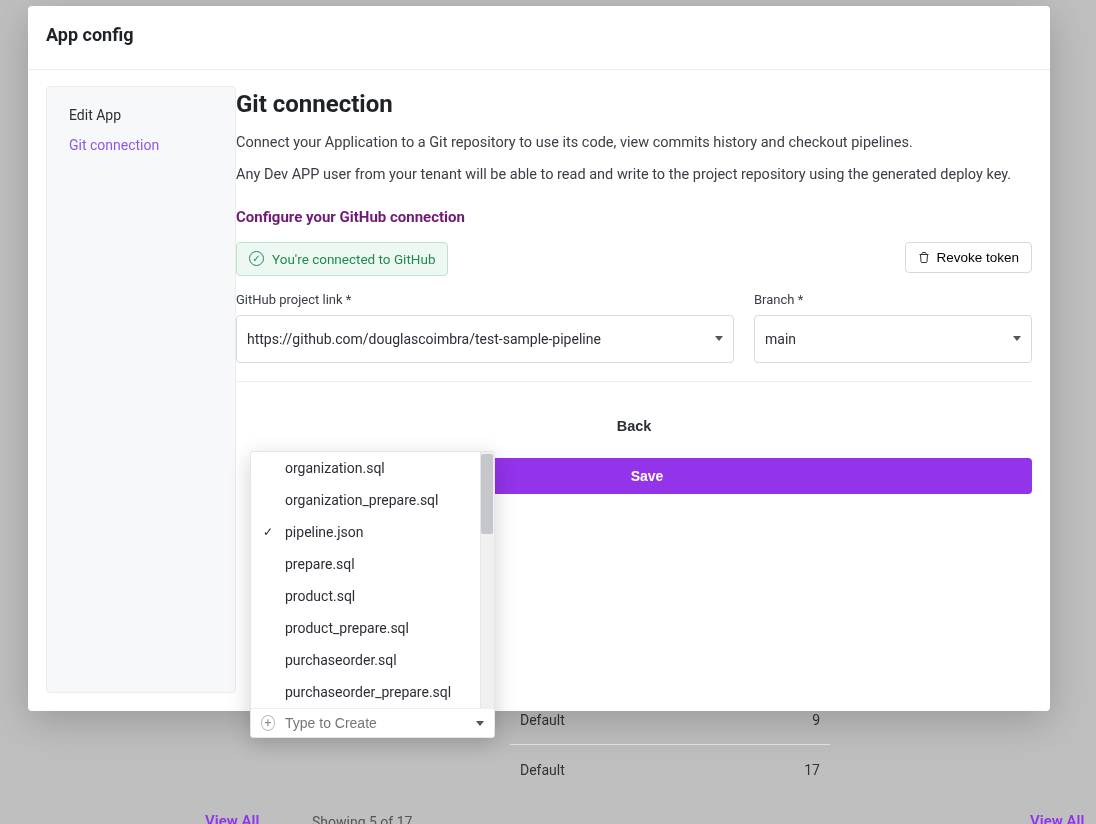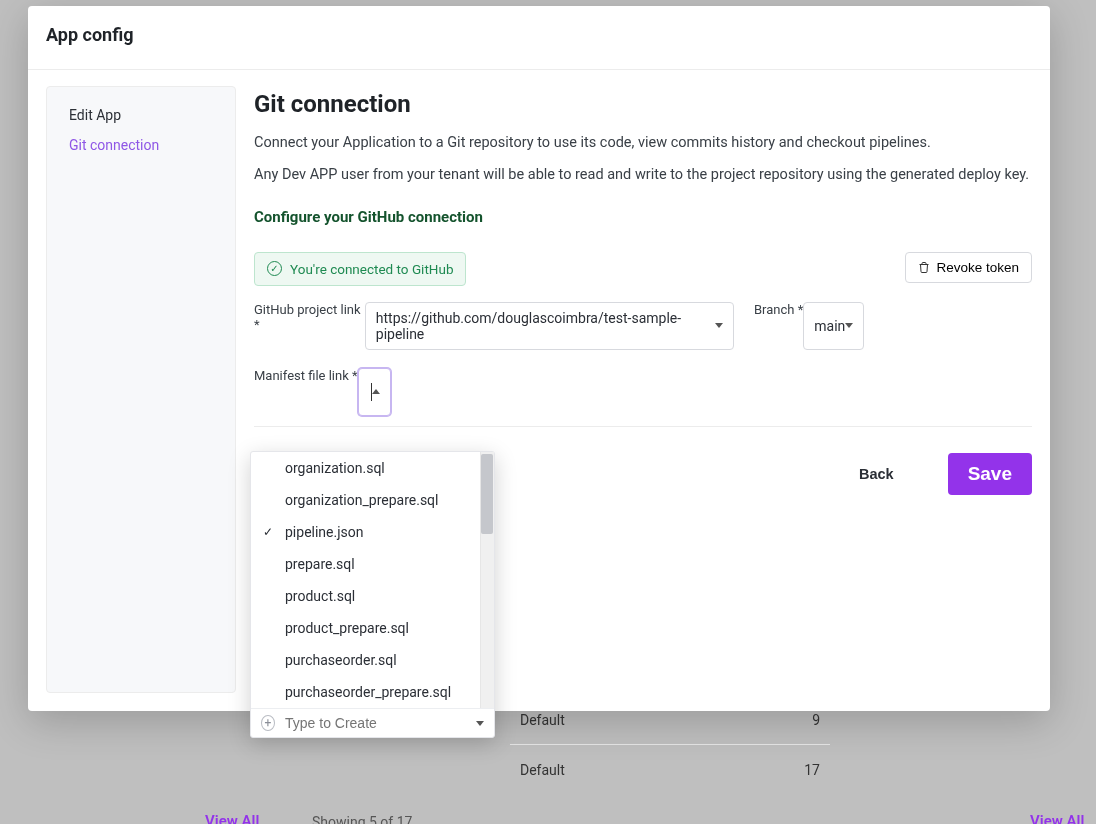--- a/index.html
+++ b/index.html
@@ -37,21 +37,20 @@
 }
 .modal-title {
   font-size: 18px;
   font-weight: 700;
   color: #1f2328;
 }
 .modal-body {
   flex: 1;
   display: flex;
   padding: 16px 18px 18px 18px;
-  gap: 18px;
   overflow: visible;
 }
 .side-nav {
   width: 190px;
   min-width: 190px;
   background: #f7f8fa;
   border: 1px solid #ececec;
   border-radius: 4px;
   padding: 20px 22px;
   align-self: stretch;
@@ -74,22 +73,22 @@
 }
 .content p.desc {
   font-size: 14.5px;
   color: #3a4047;
   margin-bottom: 10px;
   line-height: 1.5;
 }
 .sub-heading {
   font-size: 15px;
   font-weight: 700;
-  color: #14532d;
-  margin: 22px 0 26px;
+  color: #701a75;
+  margin: 22px 0 16px;
 }
 
 .status-row {
   display: flex;
   align-items: flex-start;
   justify-content: space-between;
   gap: 18px;
   margin-bottom: 16px;
 }
 .badge-connected {
@@ -123,21 +122,21 @@
   padding: 7px 12px;
   font-size: 13.5px;
   display: inline-flex;
   align-items: center;
   gap: 6px;
   cursor: pointer;
 }
 .revoke-btn .trash { width: 12px; height: 13px; }
 
 .form-row { display: flex; gap: 20px; margin-bottom: 18px; }
-.field { display: flex; flex-direction: row; }
+.field { display: flex; flex-direction: column; }
 .field.wide { flex: 1; }
 .field.narrow { width: 278px; }
 .label { font-size: 13px; color: #3a4047; margin-bottom: 8px; }
 
 .select-box {
   border: 1px solid #d7d9de;
   border-radius: 4px;
   height: 48px;
   display: flex;
   align-items: center;
@@ -242,35 +241,36 @@
 }
 .dd-footer .caret { margin-left: auto; }
 
 .actions {
   display: flex;
   gap: 14px;
   justify-content: flex-end;
   padding-top: 26px;
   border-top: 1px solid #ececec;
   margin-top: 10px;
+  flex-direction: column;
 }
 .btn-back {
   background: transparent;
   border: none;
   font-size: 14.5px;
   font-weight: 600;
   color: #2b2f36;
   padding: 10px 14px;
   cursor: pointer;
 }
 .btn-save {
   background: #9333ea;
   border: none;
   color: #fff;
-  font-size: 19px;
+  font-size: 14px;
   font-weight: 600;
   padding: 10px 20px;
   border-radius: 4px;
   cursor: pointer;
   margin-left: 26px;
 }
 
 .bg-table {
   position: absolute;
   left: 510px;
@@ -356,30 +356,20 @@
         </div>
         <div class="field narrow">
           <span class="label">Branch *</span>
           <div class="select-box">
             <span>main</span>
             <span class="caret down"></span>
           </div>
         </div>
       </div>
 
-      <div class="field" style="margin-bottom:6px;">
-        <span class="label">Manifest file link *</span>
-        <div class="select-box active">
-          <span style="display:flex;align-items:center;">
-            <span class="input-caret"></span>
-            <span></span>
-          </span>
-          <span class="caret up"></span>
-        </div>
-      </div>
 
       <div class="actions">
         <button class="btn-back">Back</button>
         <button class="btn-save">Save</button>
       </div>
     </div>
   </div>
 </div>
 
 <div class="dropdown">

